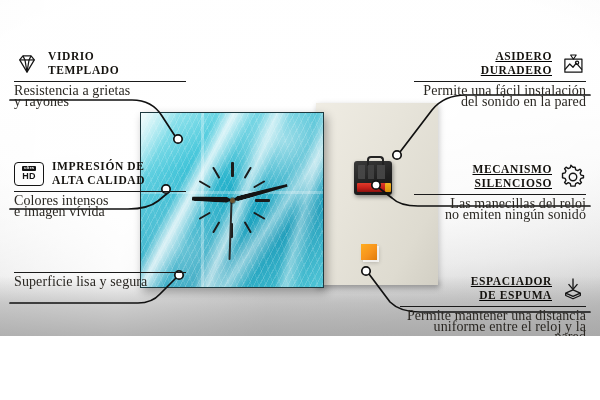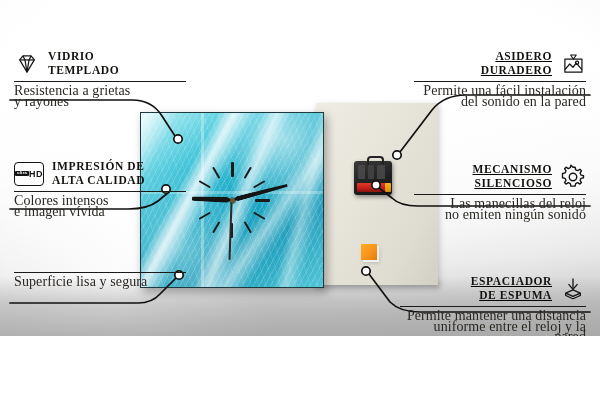--- a/index.html
+++ b/index.html
@@ -104,21 +104,21 @@
   .co-title{font-family:"Liberation Serif",serif;font-weight:700;
     font-size:11.5px;line-height:13.5px;letter-spacing:.6px;color:#15130f;
     text-transform:uppercase;}
   .co-rule{height:1px;background:#1a1a1a;margin:4px 0 4px 0;width:100%;}
   .co-sub{font-family:"Liberation Serif",serif;font-size:14px;line-height:10.6px;
     color:#2a2722;letter-spacing:.1px;}
   .co-icon{width:26px;height:26px;flex:0 0 26px;color:#141414;}
   .co-icon svg{display:block;width:100%;height:100%;}
 
   .hdicon{width:28px;height:22px;flex:0 0 28px;border:1.6px solid #141414;border-radius:4px;
-    display:flex;flex-direction:row;align-items:center;line-height:1;}
+    display:flex;flex-direction:column;align-items:center;justify-content:center;line-height:1;}
   .hdicon .u{font-family:"Liberation Sans",sans-serif;font-size:4.2px;font-weight:700;
     letter-spacing:.2px;color:#fff;background:#141414;padding:.5px 2px;border-radius:1px;}
   .hdicon .h{font-family:"Liberation Sans",sans-serif;font-size:9px;font-weight:700;
     color:#141414;letter-spacing:.3px;margin-top:1px;}
 
   #wires{position:absolute;inset:0;pointer-events:none;}
 </style>
 </head>
 <body>
 

